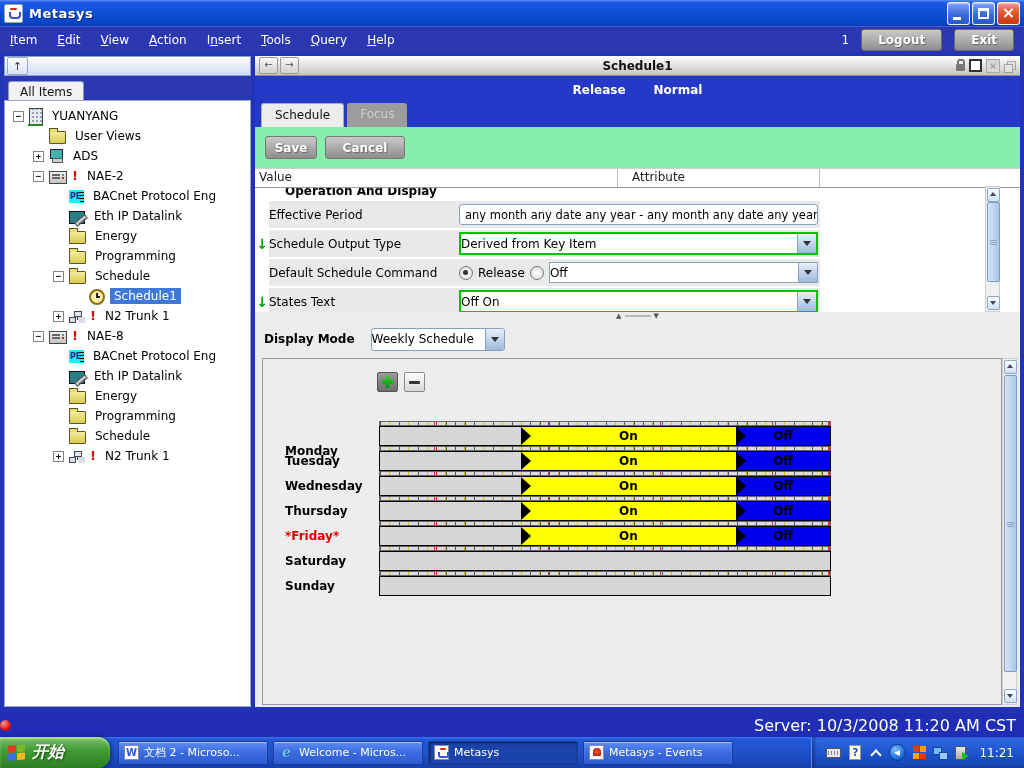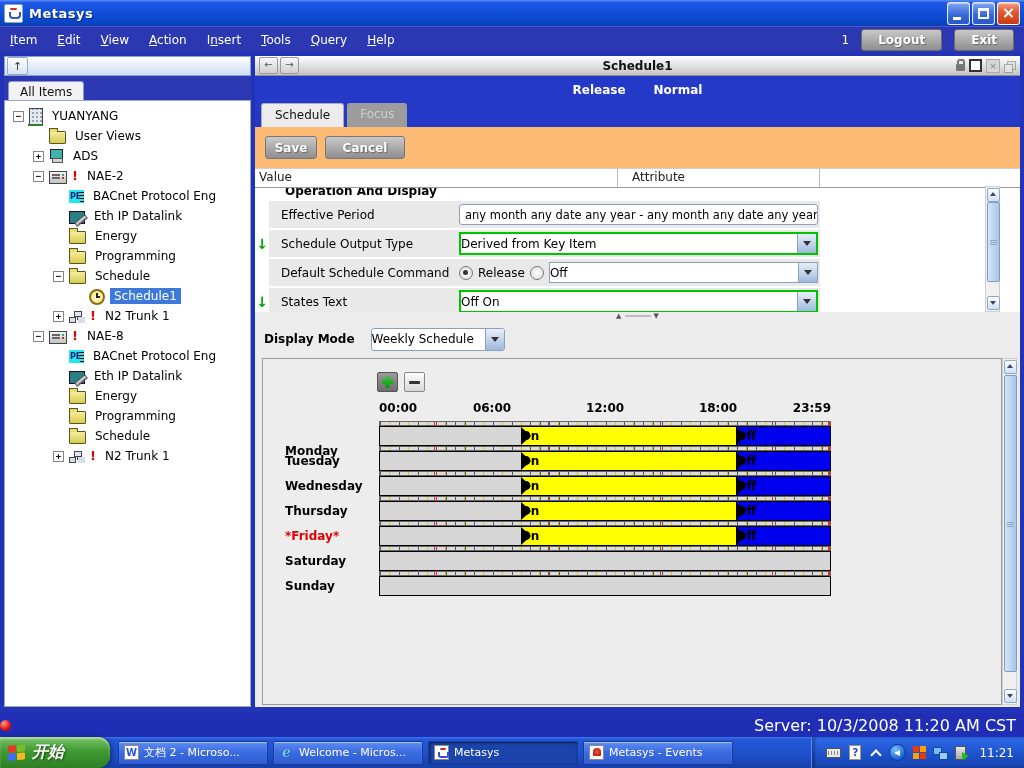--- a/index.html
+++ b/index.html
@@ -92,39 +92,39 @@
   .fcascade::before{content:"";position:absolute;left:3px;top:1px;width:7px;height:7px;border:1px solid #777;background:#ddd}
   .fcascade::after{content:"";position:absolute;left:0;top:4px;width:7px;height:7px;border:1px solid #777;background:#eee}
 
   .blue-band{position:absolute;top:20px;left:0;right:0;height:51px;background:#2439c8}
   .status-line{position:absolute;top:7px;left:0;right:0;display:flex;justify-content:center;gap:28px;color:#fff;font-weight:bold;font-size:12px}
   .detail-tabs{position:absolute;bottom:0;left:6px;display:flex;gap:3px}
   .dtab{padding:4px 13px 5px;font-size:12px;border-radius:3px 3px 0 0}
   .dtab.active{background:#ececec;color:#111;border:1px solid #aab;border-bottom:none}
   .dtab.disabled{background:#9c9c9c;color:#cfcfcf}
 
-  .toolbar{position:absolute;top:71px;left:0;right:0;height:41px;background:#fdba74}
+  .toolbar{position:absolute;top:71px;left:0;right:0;height:41px;background:#86efac}
   .tbtn{position:absolute;top:9px;height:23px;background:linear-gradient(#c9c9c9,#8e8e8e);border:1px solid #777;border-radius:3px;
     color:#fff;font-weight:bold;font-size:12px;text-shadow:1px 1px 1px #666;font-family:inherit}
   .tbtn.save{left:10px;width:52px}
   .tbtn.cancel{left:70px;width:80px}
 
   
   .table-area{position:absolute;top:112px;left:0;right:0;height:144px;background:#fff;border-top:1px solid #cfcfcf;overflow:hidden}
   .thead{display:flex;height:18px;border-bottom:1px solid #999;font-size:12px;color:#222;background:#fff}
   .th{box-sizing:border-box;padding:1px 4px}
   .th.attr{width:202px;border-right:1px solid #bbb;padding-left:14px}
   .th.val{width:363px;border-right:1px solid #bbb}
   .th.extra{flex:1}
   .section-row{height:13px;overflow:hidden;font-weight:bold;font-size:12px;padding-left:30px}
   .section-row span{position:relative;top:-4px;display:inline-block}
   .attr-row{display:flex;height:27px;margin-bottom:2px}
   .cell-arrow{width:14px;display:flex;align-items:center;justify-content:center;background:#fff;flex:none}
   .dn-arrow{color:#00a000;font-weight:bold;font-size:14px}
-  .cell-attr{width:188px;background:#e9e9e9;font-size:12px;display:flex;align-items:center;padding-left:12px;box-sizing:border-box;flex:none}
+  .cell-attr{width:188px;background:#e9e9e9;font-size:12px;display:flex;align-items:center;box-sizing:border-box;flex:none}
   .cell-val{width:363px;background:#e9e9e9;display:flex;align-items:center;padding:2px;box-sizing:border-box;flex:none}
   .cell-extra{flex:1;background:#fff}
   .pfield{flex:1;height:21px;background:#fff;border:1px solid #8ca0b8;border-radius:3px;display:flex;align-items:center;font-size:11.5px;padding-left:5px;box-sizing:border-box;white-space:nowrap;overflow:hidden}
   .dots{width:16px;height:17px;margin-left:auto;margin-right:1px;background:linear-gradient(#f0f0f0,#c8c8c8);border:1px solid #999;
     font-size:9px;line-height:6px;color:#333;border-radius:2px;padding:0;flex:none;font-family:inherit}
   .combo{flex:1;height:21px;background:#fff;border:1px solid #8ca0b8;display:flex;align-items:stretch;font-size:12px;box-sizing:border-box}
   .combo.hl{border:2px solid #00c400;height:23px}
   .combo-txt{flex:1;display:flex;align-items:center;white-space:nowrap;overflow:hidden}
   .combo-btn{width:18px;background:linear-gradient(#e8f0fa,#9db9dd);border-left:1px solid #8ca0b8;display:flex;align-items:center;justify-content:center;flex:none}
   .tri{width:0;height:0;border-left:4px solid transparent;border-right:4px solid transparent;border-top:5px solid #333}
@@ -166,21 +166,21 @@
   .time-tick{position:absolute;top:0;font-weight:bold;font-size:12px;color:#000;white-space:nowrap}
   .tick-strip{position:absolute;left:116px;width:452px;height:5px;background-color:#dcdcdc;border:1px solid #666;box-sizing:border-box;
     background-image:repeating-linear-gradient(90deg,#d03030 0 1px,transparent 1px 112px),
       repeating-linear-gradient(90deg,#e0c000 0 1px,transparent 1px 18.8px),
       repeating-linear-gradient(90deg,#555 0 1px,transparent 1px 9.4px);
     background-position:56px 0,9px 0,0 0}
   .tick-strip::after{content:"";position:absolute;right:0;top:-1px;width:2px;height:5px;background:#d03030}
   .day-label{position:absolute;left:22px;width:90px;height:20px;display:flex;align-items:center;font-weight:bold;font-size:12px;color:#000}
   .day-label.today{color:#e00000}
   .day-bar{position:absolute;left:116px;width:452px;height:20px;background:#d6d6d6;border:1px solid #000;box-sizing:border-box;overflow:hidden}
-  .blk{position:absolute;top:0;bottom:0;display:flex;align-items:center;font-weight:bold;font-size:12px;color:#000}
+  .blk{position:absolute;top:0;bottom:0;display:flex;align-items:center;justify-content:center;font-weight:bold;font-size:12px;color:#000}
   .blk::before{content:"";position:absolute;left:0;top:50%;transform:translateY(-50%);width:0;height:0;
     border-top:9px solid transparent;border-bottom:9px solid transparent;border-left:10px solid #000}
 
   
   .statusbar{position:absolute;top:713px;left:0;width:100%;height:24px;background:#202db5;display:flex;align-items:center;justify-content:space-between;color:#fff;font-size:16px}
   .led{width:11px;height:11px;border-radius:50%;background:radial-gradient(circle at 35% 30%,#ff9a8a,#e01010 60%,#900);margin-right:48px;flex:none}
   .server-text{margin-right:8px}
 
   
   .taskbar{position:absolute;top:737px;left:0;width:100%;height:31px;display:flex;align-items:stretch;
@@ -484,27 +484,20 @@
         </div>
       </div>
 
       <div class="chart-panel">
         <button class="plus-btn">
             <span class="gcross"></span>
           </button>
         <button class="minus-btn">
             <span class="minus-bar"></span>
           </button>
-        <div class="time-axis" id="time-axis">
-            <span class="time-tick" style="left: 0%; transform: none;">00:00</span>
-            <span class="time-tick" style="left: 25%; transform: translateX(-50%);">06:00</span>
-            <span class="time-tick" style="left: 50%; transform: translateX(-50%);">12:00</span>
-            <span class="time-tick" style="left: 75%; transform: translateX(-50%);">18:00</span>
-            <span class="time-tick" style="left: 100%; transform: translateX(-100%);">23:59</span>
-          </div>
         <div id="sched-rows">
             <div class="tick-strip" style="top: 62px;"></div>
             <div class="day-label" style="top: 82px;">Monday</div>
             <div class="day-bar" style="top: 67px; background: rgb(214, 214, 214);">
               <div class="blk" style="left: 31.25%; width: 47.9167%; background: rgb(255, 255, 0);">
                 <span>On</span>
               </div>
               <div class="blk" style="left: 79.1667%; width: 20.8333%; background: rgb(0, 0, 238);">
                 <span>Off</span>
               </div>

